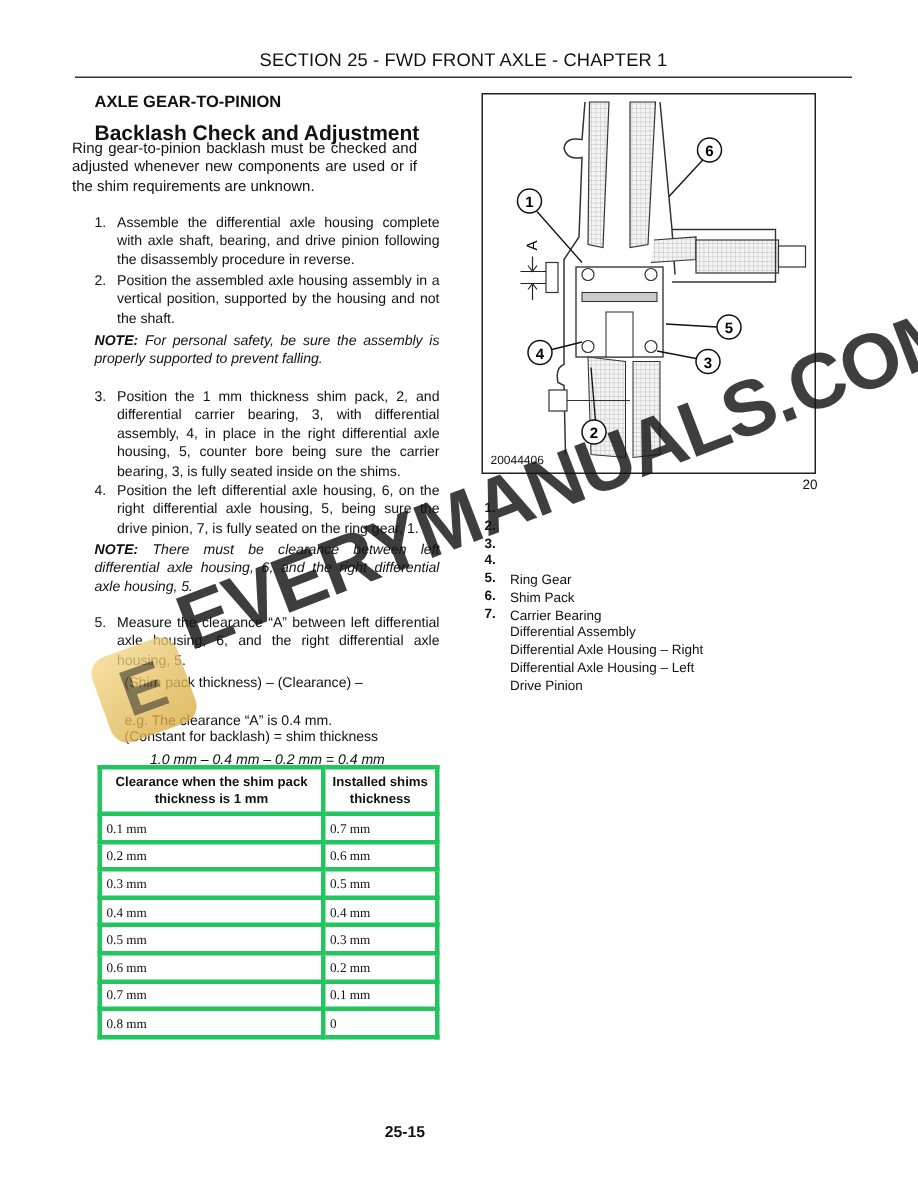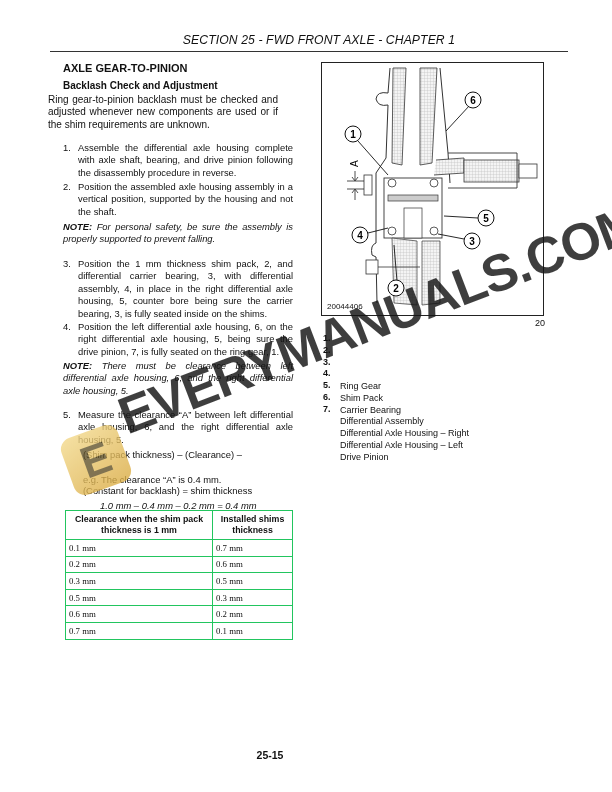--- a/index.html
+++ b/index.html
@@ -1,36 +1,36 @@
 <!DOCTYPE html>
 <html><head>
 <meta charset="utf-8">
 <style>
   html, body { margin:0; padding:0; background:#ffffff; }
   body { width:612px; height:792px; position:relative; overflow:hidden;
          font-family:"Liberation Sans", sans-serif; color:#111; }
-  .hdr { position:absolute; left:60px; top:33px; width:518px; text-align:center;
-         font-size:12.2px; font-style:italic; letter-spacing:0.1px; }
+  .hdr { position:absolute; left:50px; top:33px; width:518px; text-align:center;
+         font-size:12.2px; letter-spacing:0.1px; }
   .hdr-rule { position:absolute; left:50px; top:51px; width:518px; height:0; border-top:1.3px solid #333; }
 
   .col { position:absolute; left:48px; width:230px; font-size:10px; line-height:12.4px; }
   .h1 { position:absolute; left:63px; top:62px; font-weight:bold; font-size:11px; }
-  .h2 { position:absolute; left:63px; top:80px; font-weight:bold; font-size:10px; }
+  .h2 { position:absolute; left:63px; top:80px; font-weight:bold; font-size:14px; }
   .p { text-align:justify; }
   .item { position:absolute; left:63px; width:230px; font-size:9.4px; line-height:12.4px; }
   .item .num { position:absolute; left:0; top:0; }
   .item .txt { margin-left:15px; text-align:justify; display:block; }
   .note { position:absolute; left:63px; width:230px; font-size:9.4px; line-height:12.4px;
           font-style:italic; text-align:justify; }
   .note b { font-style:italic; }
   .formula { position:absolute; left:83px; font-size:9.4px; line-height:12.4px; white-space:nowrap; }
 
   table.shim { position:absolute; left:65px; top:510px; width:228px; border-collapse:collapse;
                font-size:8.8px; }
-  table.shim th, table.shim td { border:1px solid #22c55e; }
+  table.shim th, table.shim td { border:3px solid #22c55e; }
   table.shim th { font-weight:bold; text-align:center; line-height:11px; padding:3px 2px; }
   table.shim td { padding:1px 3px; height:13.6px;font-family:Liberation Serif, serif; }
   table.shim th:first-child, table.shim td:first-child { width:140px; }
 
   .figbox { position:absolute; left:321px; top:62px; width:221px; height:252px; border:1px solid #222; }
   .figid { position:absolute; left:327px; top:302px; font-size:8px; }
   .fignum { position:absolute; left:535px; top:318px; font-size:9px; }
 
   .legend { position:absolute; left:323px; top:333px; font-size:9px; line-height:11.8px; }
   .legend .row { position:relative; height:11.8px; white-space:nowrap; }
@@ -103,30 +103,38 @@
       </tr>
     <tr>
         <td>0.2 mm</td>
         <td>0.6 mm</td>
       </tr>
     <tr>
         <td>0.3 mm</td>
         <td>0.5 mm</td>
       </tr>
     <tr>
+        <td>0.4 mm</td>
+        <td>0.4 mm</td>
+      </tr>
+    <tr>
         <td>0.5 mm</td>
         <td>0.3 mm</td>
       </tr>
     <tr>
         <td>0.6 mm</td>
         <td>0.2 mm</td>
       </tr>
     <tr>
         <td>0.7 mm</td>
         <td>0.1 mm</td>
+      </tr>
+    <tr>
+        <td>0.8 mm</td>
+        <td>0</td>
       </tr>
   </tbody>
 </table>
 
 <div class="figbox">
   <svg width="221" height="252" viewBox="0 0 221 252">
     <defs>
       <pattern id="hatch" width="3" height="3" patternUnits="userSpaceOnUse">
         <rect width="3" height="3" fill="#f4f4f4"></rect>
         <path d="M0 0H3M0 0V3" stroke="#b8b8b8" stroke-width="0.6"></path>

